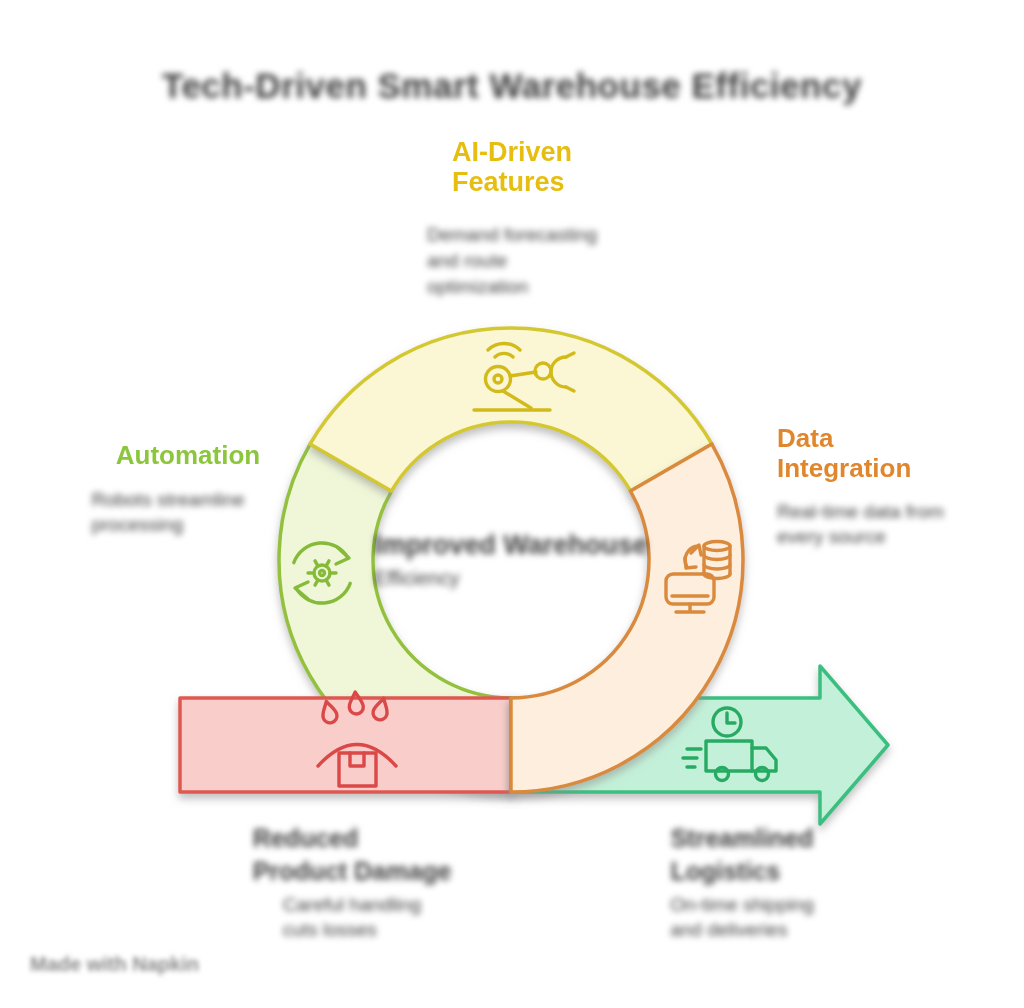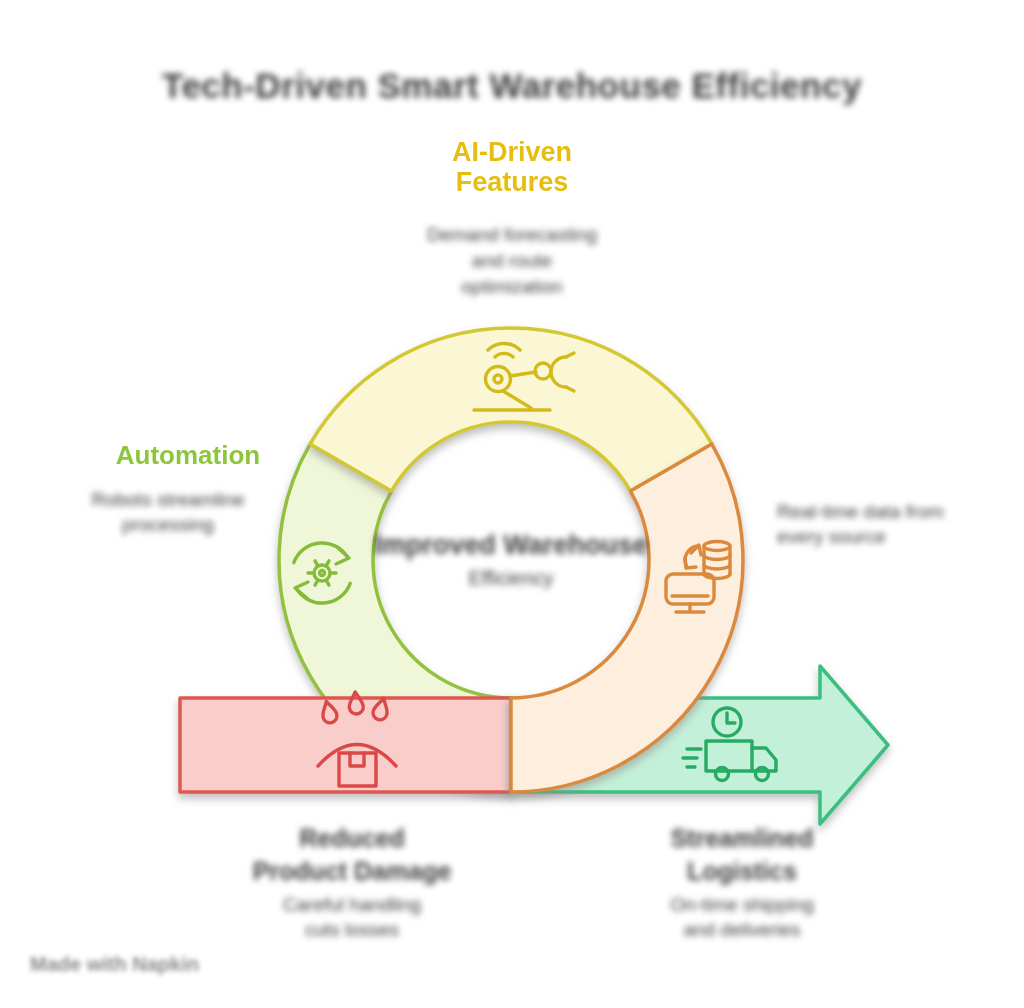--- a/index.html
+++ b/index.html
@@ -2,21 +2,21 @@
 <html><head>
 <meta charset="utf-8">
 <style>
   html,body{margin:0;padding:0;background:#ffffff;}
   .stage{
     position:relative;width:1024px;height:1008px;overflow:hidden;background:#ffffff;
     font-family:"Liberation Sans", sans-serif;
   }
   .stage svg{position:absolute;left:0;top:0;}
   .txt{position:absolute;color:#3d3d3d;}
-  .cx{transform:translateX(-50%);text-align:center;}
+  .cx{transform:translateX(-50%);text-align:left;}
   .nowrap{white-space:nowrap;}
   .blur-heavy{filter:blur(3.1px);}
   .blur-title{filter:blur(3.4px);}
   .blur-soft{filter:blur(0.7px);}
   .blur-mark{filter:blur(2.6px);}
 
   .title{left:512px;top:66px;font-size:35px;font-weight:bold;letter-spacing:.5px;color:#3c3c3c;}
   .ai-label{left:512px;top:138px;font-size:27px;font-weight:bold;line-height:1.1;color:#e6be0f;}
   .ai-sub{left:512px;top:222px;font-size:19px;line-height:1.38;}
   .auto-label{left:188px;top:440px;font-size:26px;font-weight:bold;color:#8cc63c;}
@@ -127,20 +127,24 @@
     <div>and route</div>
     <div>optimization</div>
   </div>
 
   <div class="txt auto-label cx nowrap blur-soft">Automation</div>
   <div class="txt auto-sub cx blur-heavy">
     <div>Robots streamline</div>
     <div>processing</div>
   </div>
 
+  <div class="txt data-label">
+    <div class="blur-soft">Data</div>
+    <div class="blur-soft">Integration</div>
+  </div>
   <div class="txt data-sub blur-heavy">
     <div>Real-time data from</div>
     <div>every source</div>
   </div>
 
   <div class="txt center-block cx blur-heavy">
     <div class="center-l1 nowrap">Improved Warehouse</div>
     <div class="center-l2">Efficiency</div>
   </div>
 

